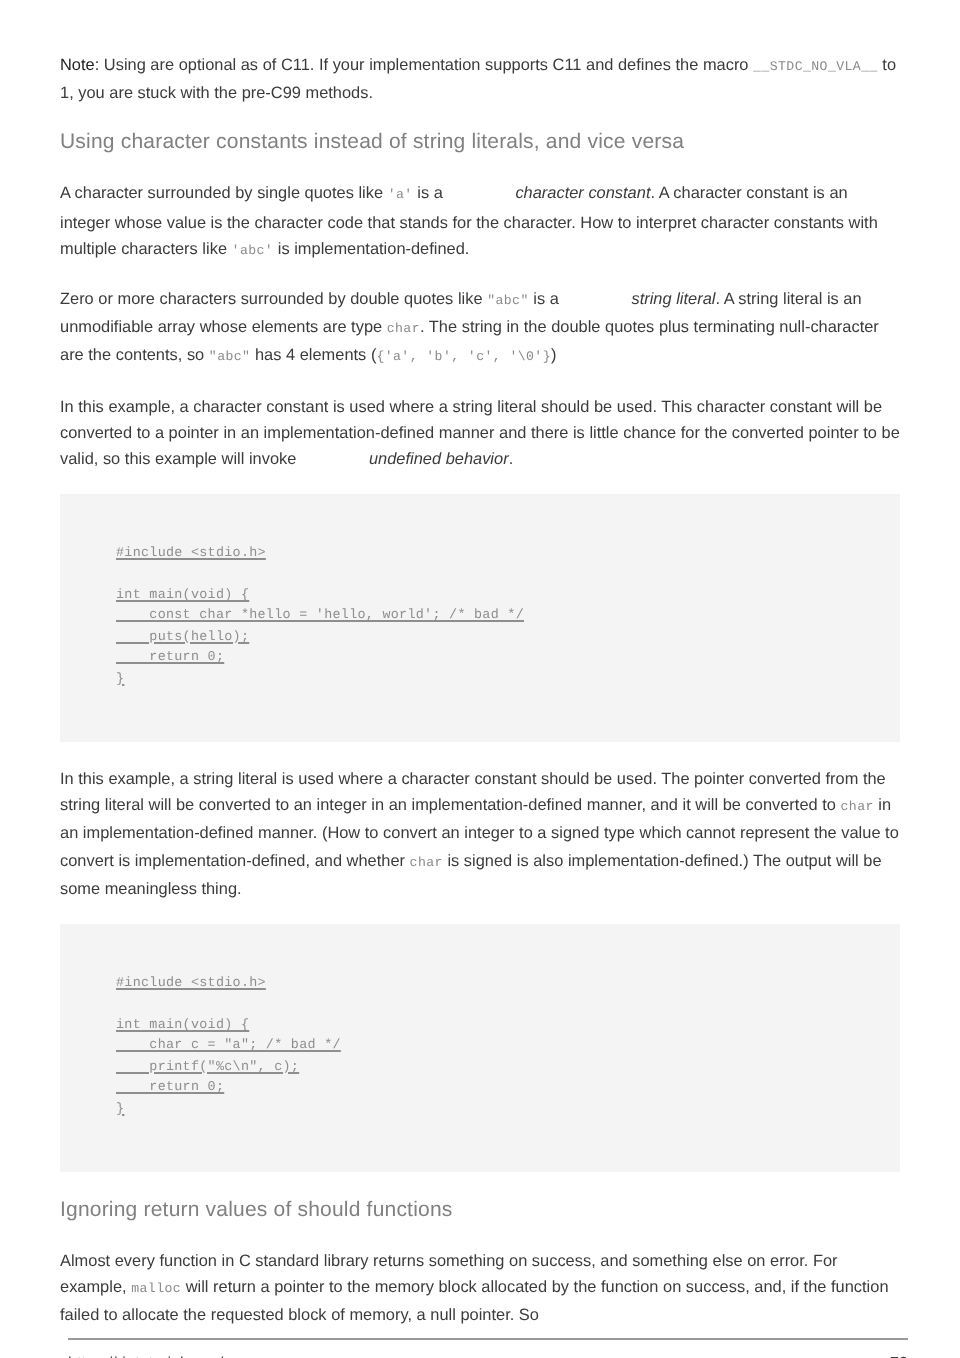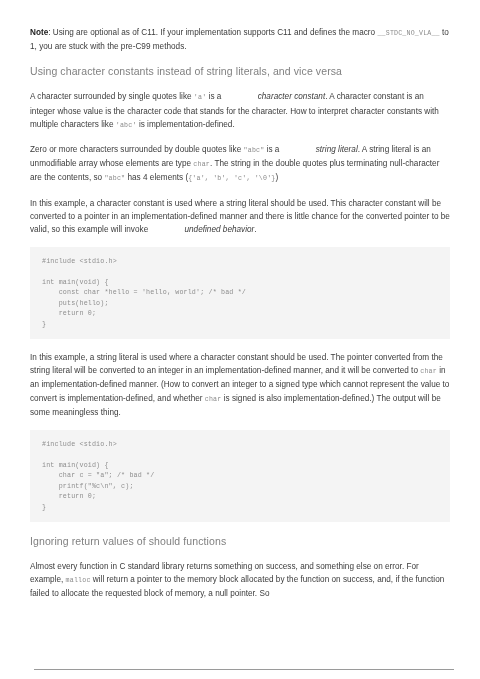--- a/index.html
+++ b/index.html
@@ -34,44 +34,45 @@
     letter-spacing: 0.01px;
   }
   h2.section {
     margin: 10px 0 12px 0;
     font-size: 10.5px;
     line-height: 14px;
     font-weight: normal;
     color: #808080;
     letter-spacing: 0.1px;
   }
-  .b { font-weight: bold; color: #222; }
+  .b { font-weight: normal; color: #222; }
   .i { font-style: italic; padding-left: 34px; }
   code.inline {
     font-family: "Liberation Mono", "DejaVu Sans Mono", monospace;
     font-size: 6.6px;
     color: #8a8a8a;
     letter-spacing: 0.2px;
     white-space: pre;
   }
   .codeblock {
     background: #f4f4f4;
     margin: 0 0 12px 0;
     padding: 9px 12px 10px 12px;
     width: 420px;
     box-sizing: border-box;
   }
   .codeblock pre {
-    margin: 0;
+    margin: 16px;
     font-family: "Liberation Mono", "DejaVu Sans Mono", monospace;
     font-size: 6.7px;
     line-height: 10.4px;
     color: #8e8e8e;
     white-space: pre;
     letter-spacing: 0.15px;
+    text-decoration: underline;
   }
   .footer {
     position: absolute;
     left: 34px;
     top: 645px;
     width: 420px;
     margin-top: 24px;
   }
   .footer-rule {
     border-top: 1px solid #9a9a9a;

